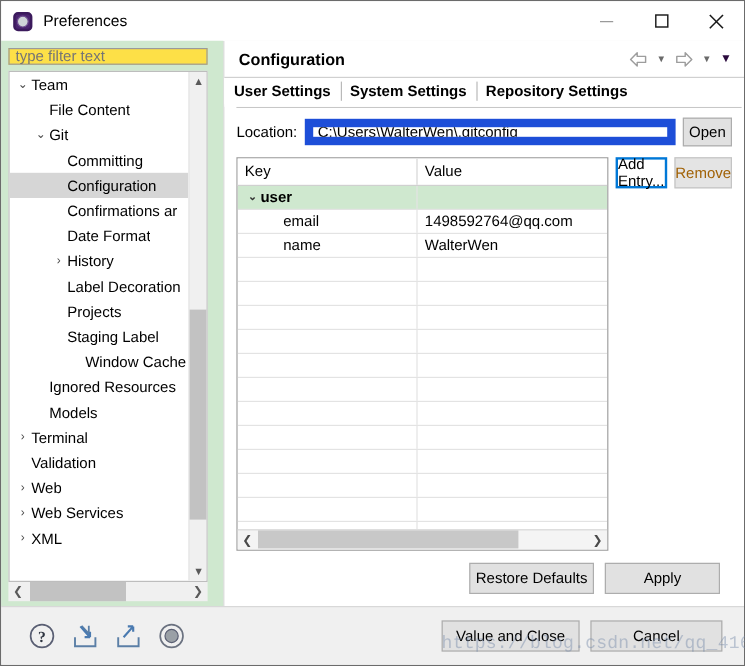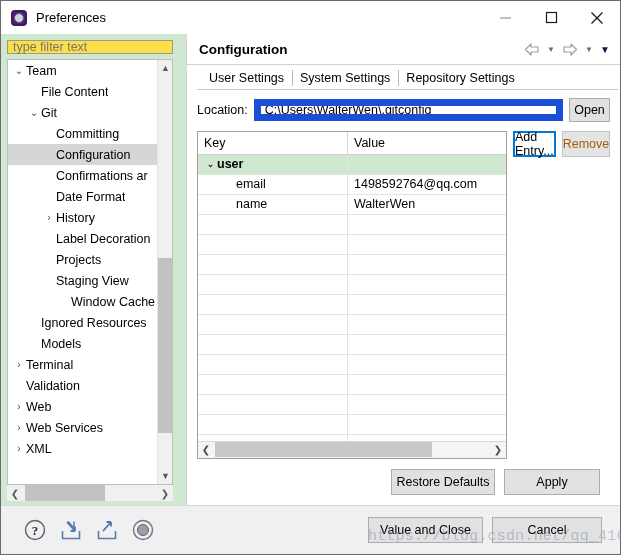--- a/index.html
+++ b/index.html
@@ -238,26 +238,27 @@
   .caret.dark { color: #2b0a3d; font-size: 10px; }
   .headsep {
     height: 1px;
     background: #d0d0d0;
     margin: 0;
   }
 
   
   .tabsrow {
     display: flex;
-    align-items: flex-end;
+    align-items: flex-start;
     height: 24px;
-    padding-left: 14px;
+    padding-left: 0;
     background: #ffffff;
     flex: 0 0 auto;
     position: relative;
+    font-weight: bold;
   }
   .tab {
     height: 22px;
     padding: 0 8px;
     display: flex; align-items: center;
     font-size: 12.5px;
     color: #000;
     box-sizing: border-box;
     position: relative;
   }
@@ -552,21 +553,21 @@
             <div class="tnode ind2">
               <span class="arrow empty"></span>
               <span class="tlabel">Label Decoration</span>
             </div>
             <div class="tnode ind2">
               <span class="arrow empty"></span>
               <span class="tlabel">Projects</span>
             </div>
             <div class="tnode ind2">
               <span class="arrow empty"></span>
-              <span class="tlabel">Staging View</span>
+              <span class="tlabel">Staging Label</span>
             </div>
             <div class="tnode ind3">
               <span class="arrow empty"></span>
               <span class="tlabel">Window Cache</span>
             </div>
             <div class="tnode ind1">
               <span class="arrow empty"></span>
               <span class="tlabel">Ignored Resources</span>
             </div>
             <div class="tnode ind1">

